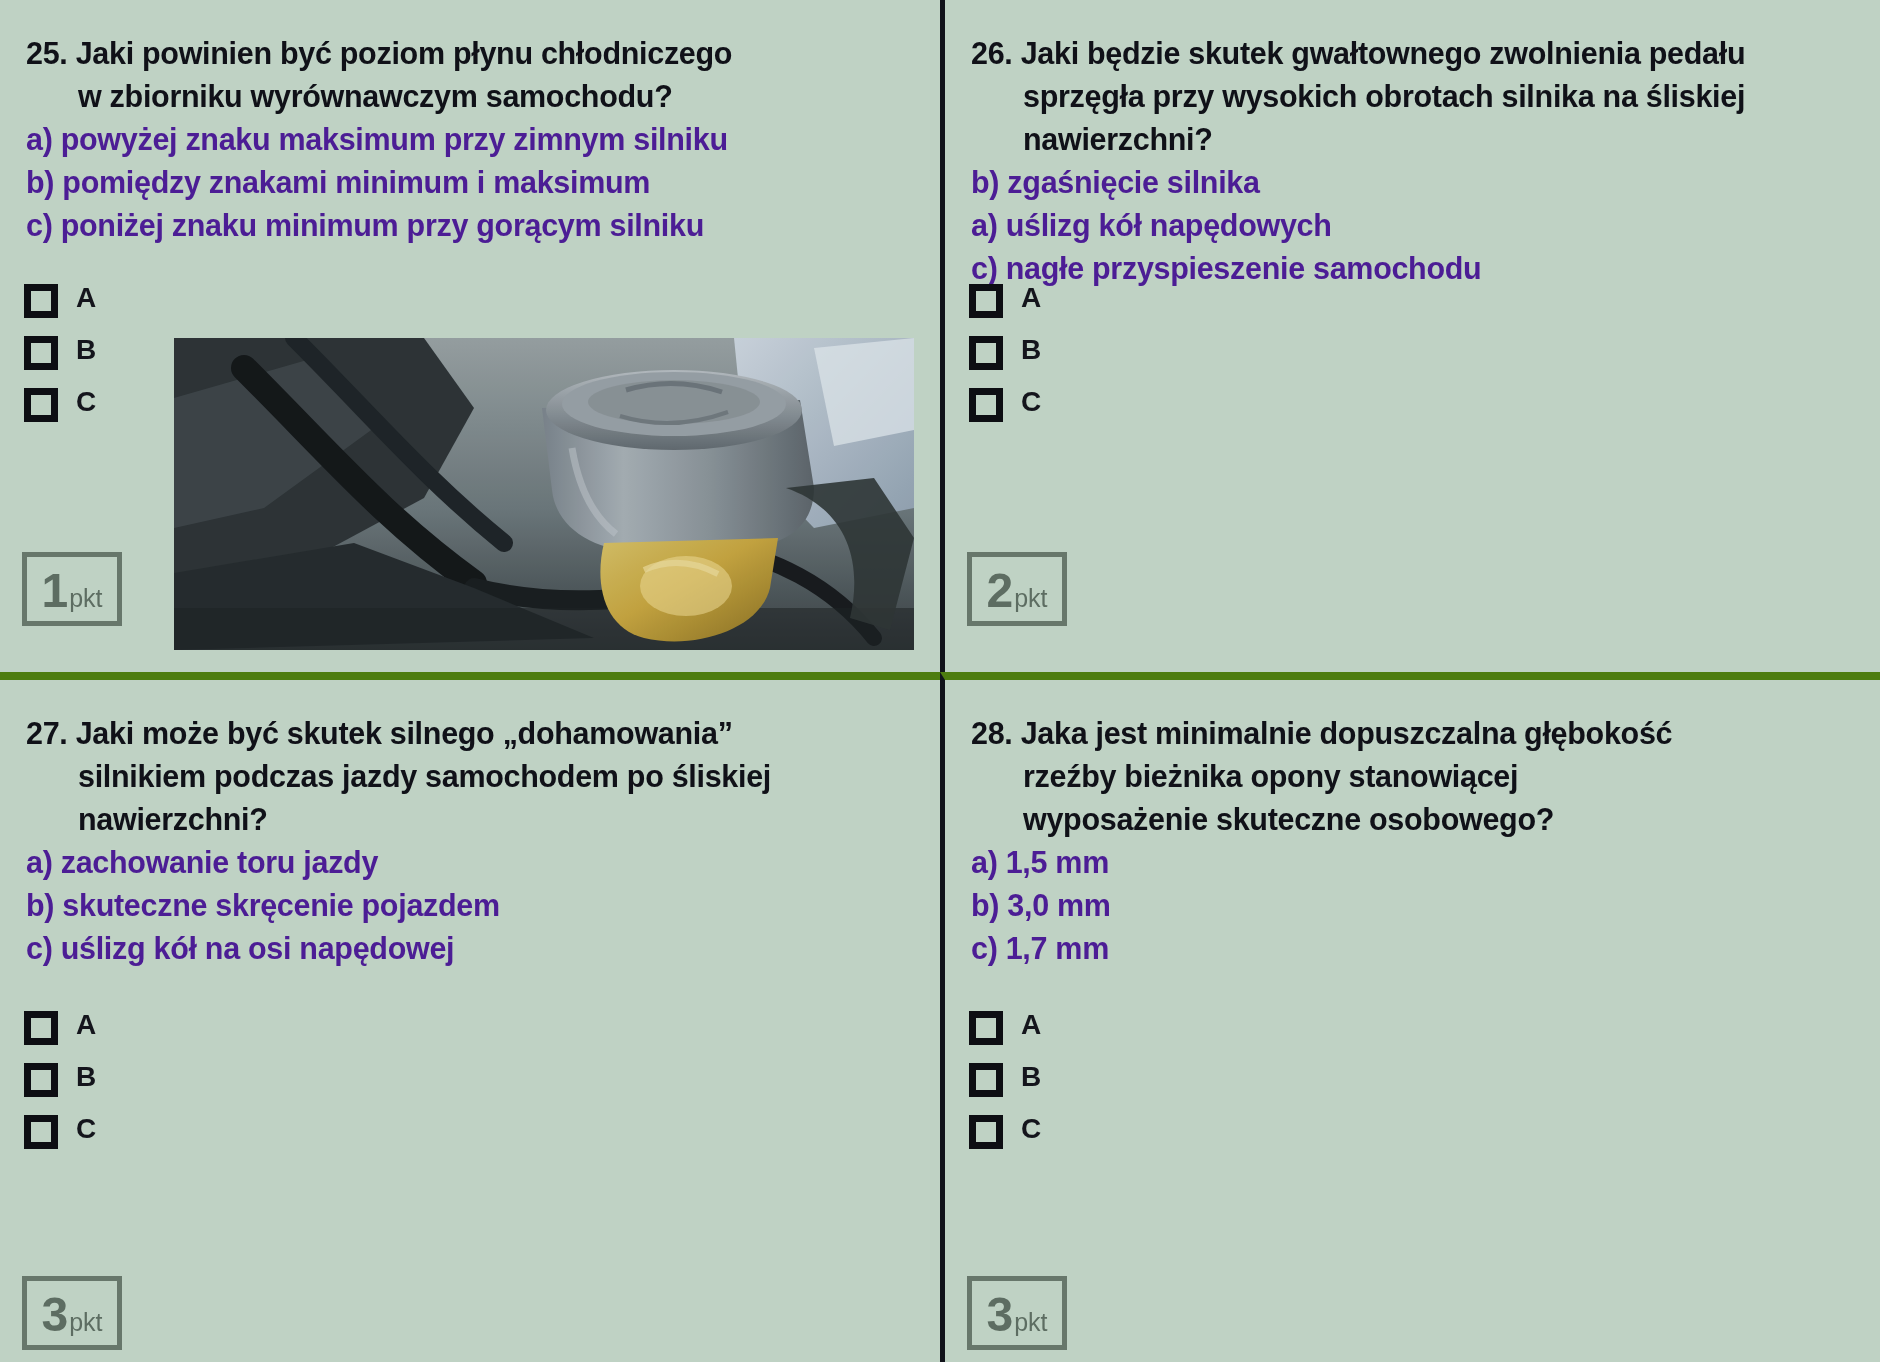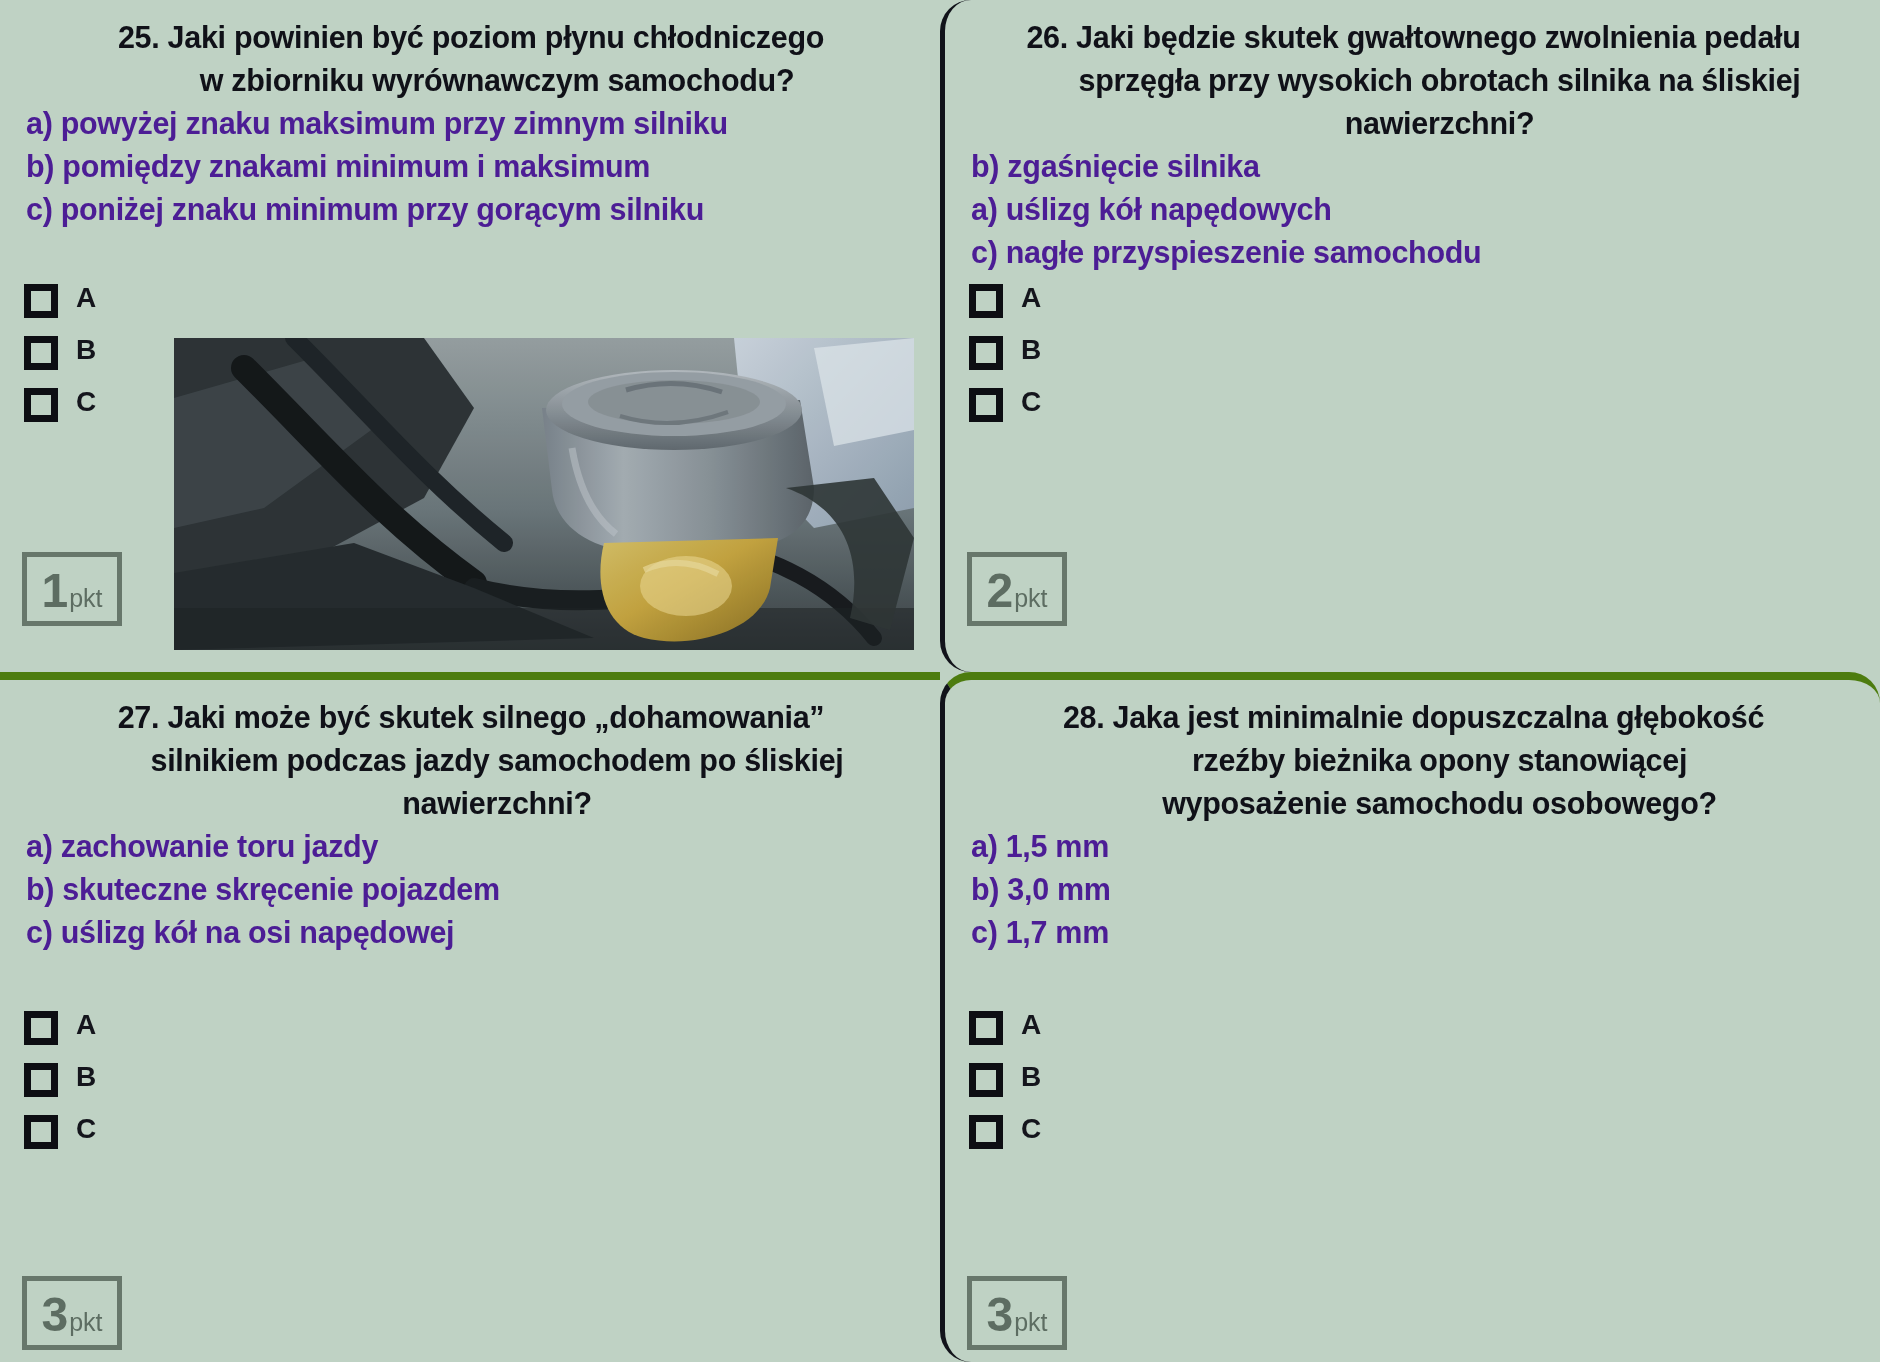--- a/index.html
+++ b/index.html
@@ -18,32 +18,31 @@
     grid-template-rows:672px 690px;
     background:#bfd2c4;
   }
   .cell{
     position:relative;
     box-sizing:border-box;
     padding:16px 0 0 0;
     overflow:hidden;
   }
   
-  .cell.col-right{border-left:5px solid #11131a;border-radius:31px;}
+  .cell.col-right{border-left:5px solid #11131a;}
   .cell.row-bottom{border-top:8px solid #4d7c0f;}
 
   .qtext{
-    margin:0 24px 0 26px;
+    margin:16px 24px 0 26px;
     font-weight:bold;
     font-size:30.5px;
     line-height:43px;
     letter-spacing:-0.3px;
     color:#101118;
     font-stretch:condensed;
-    text-align:center;
   }
   .qline{display:block;white-space:nowrap;}
   .qline.indent{padding-left:52px;}
 
   .answers{
     margin:0 24px 0 26px;
     font-weight:bold;
     font-size:30.5px;
     line-height:43px;
     letter-spacing:-0.3px;
@@ -291,21 +290,21 @@
         <span class="pkt-num">3</span>
         <span class="pkt-unit">pkt</span>
       </span>
     </div>
   </div>
 
   <div class="cell col-right row-bottom">
     <div class="qtext">
       <span class="qline">28. Jaka jest minimalnie dopuszczalna głębokość</span>
       <span class="qline indent">rzeźby bieżnika opony stanowiącej</span>
-      <span class="qline indent">wyposażenie samochodu osobowego?</span>
+      <span class="qline indent">wyposażenie skuteczne osobowego?</span>
     </div>
     <div class="answers">
       <span class="aline">a) 1,5 mm</span>
       <span class="aline">b) 3,0 mm</span>
       <span class="aline">c) 1,7 mm</span>
     </div>
 
     <div class="checks" style="top:322px;">
       <div class="checkrow">
         <span class="cbox"></span>

